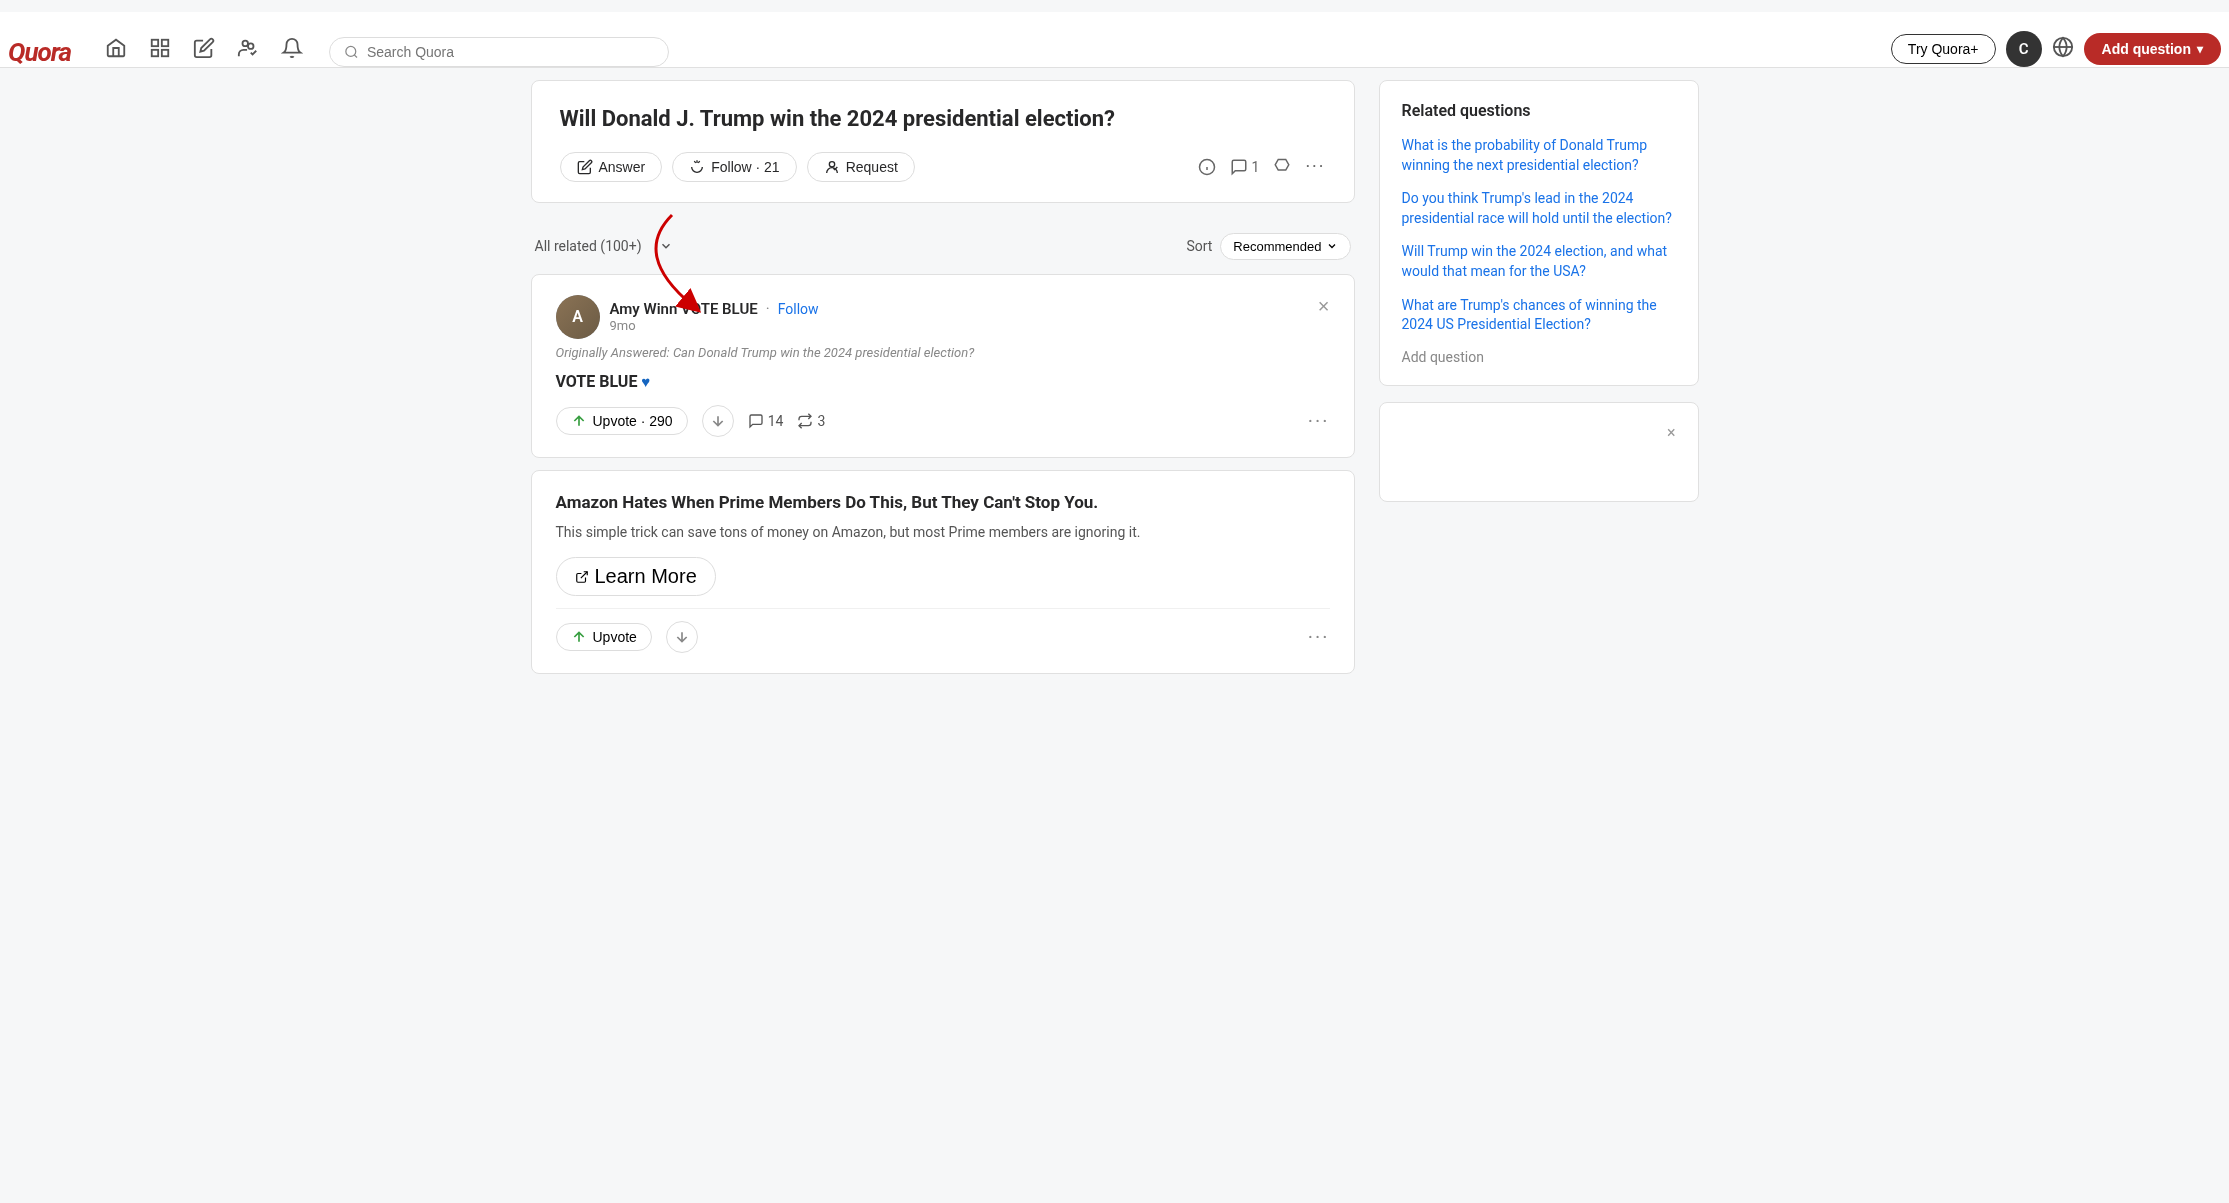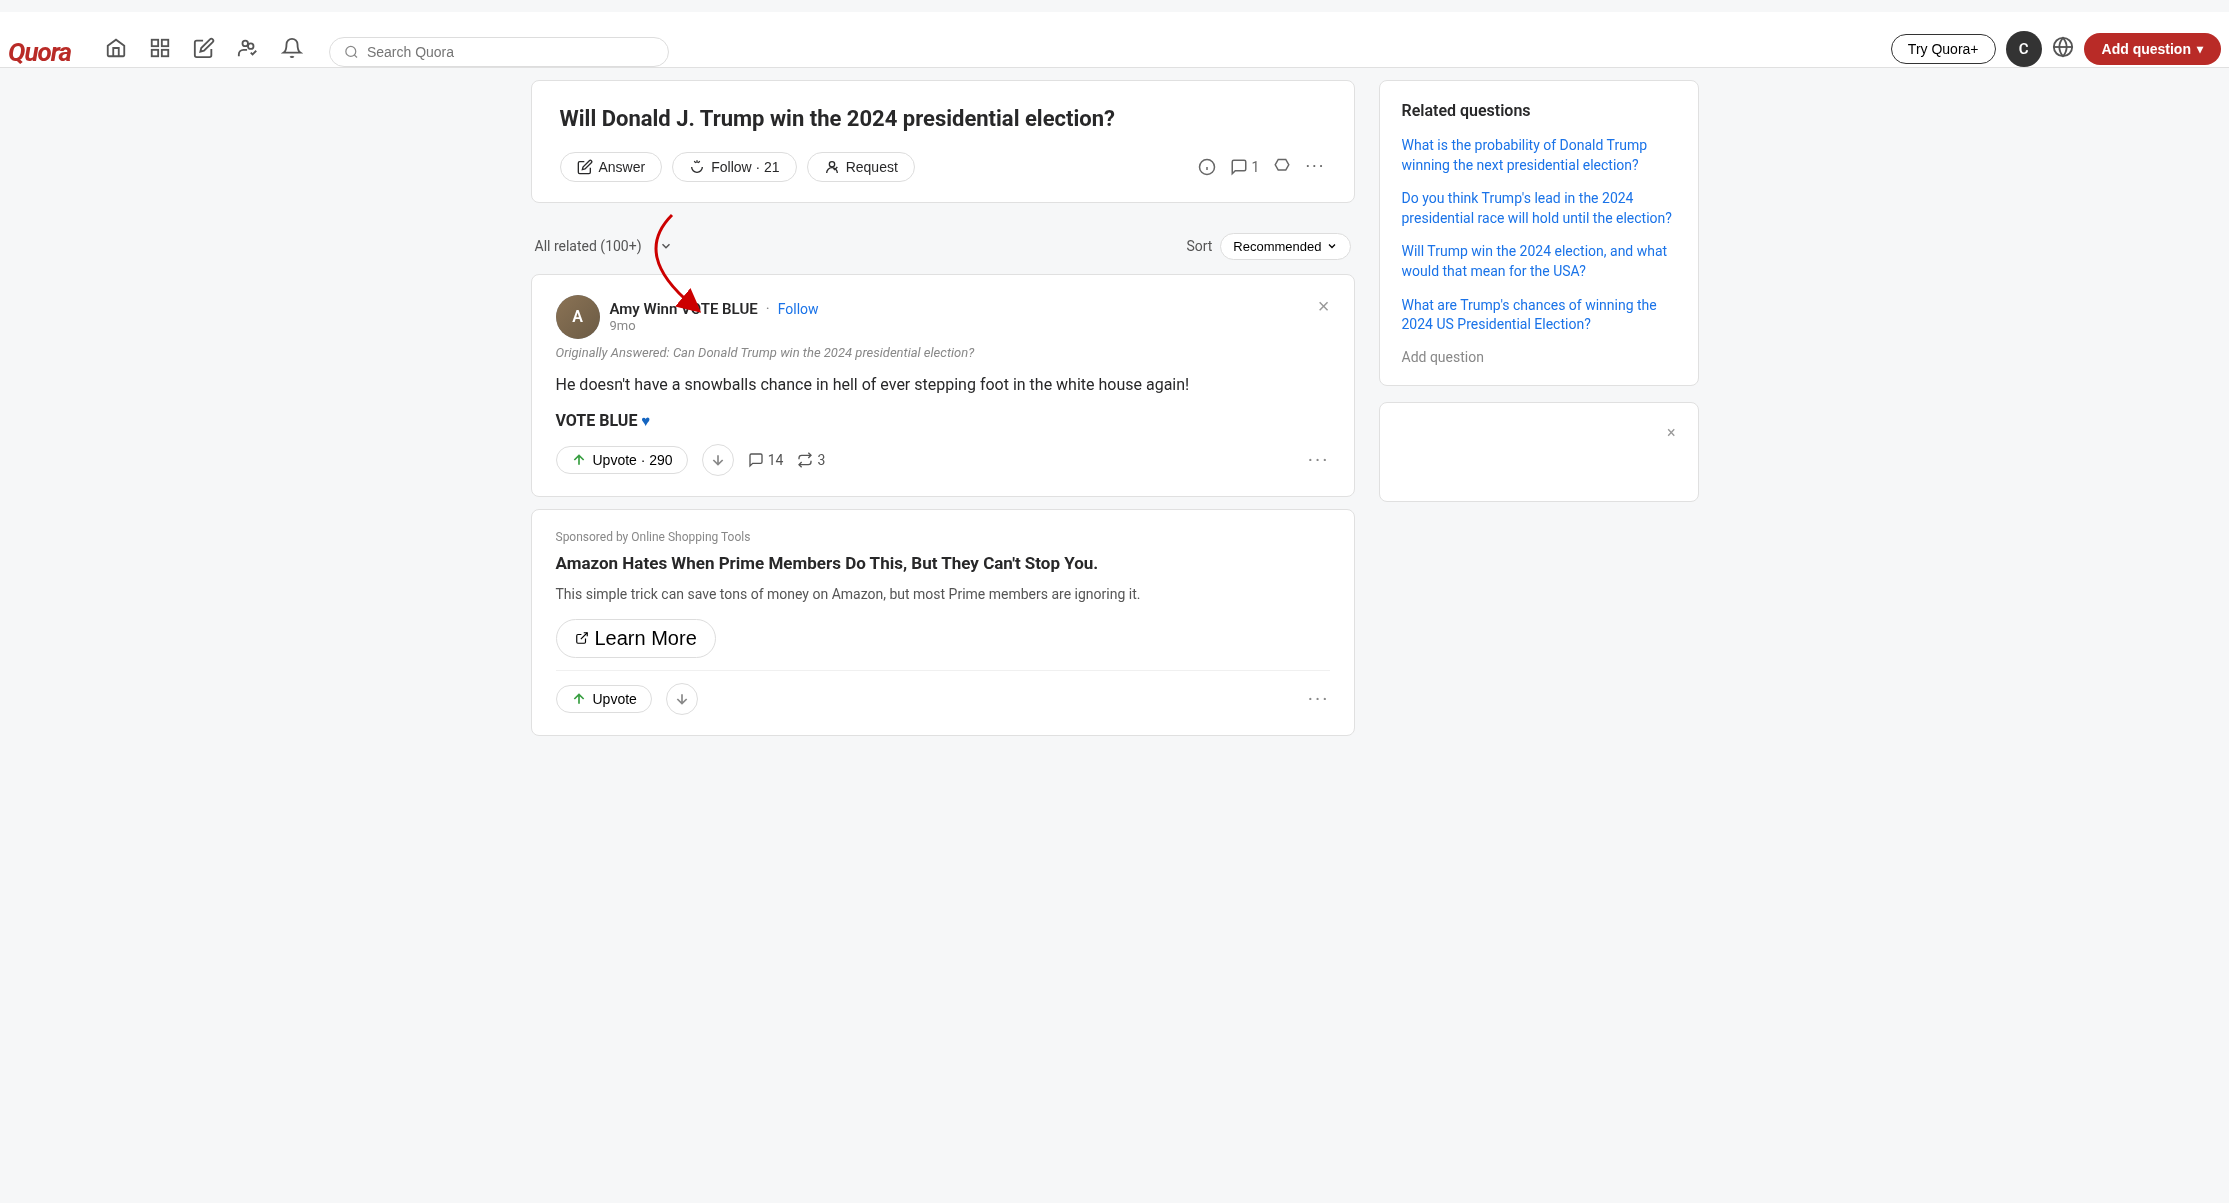--- a/index.html
+++ b/index.html
@@ -239,21 +239,20 @@
               <span style="color:#888">·</span>
               <span class="answerer-follow">Follow</span>
             </div>
             <div class="answerer-time">9mo</div>
           </div>
         </div>
         <button class="close-btn">×</button>
       </div>
 
       <div class="originally-answered">Originally Answered: Can Donald Trump win the 2024 presidential election?</div>
-      <div class="answer-text">He doesn't have a snowballs chance in hell of ever stepping foot in the white house again!</div>
       <div style="margin-bottom:10px;">
         <span class="vote-blue">VOTE BLUE</span>
         <span class="heart"> ♥</span>
       </div>
 
       <div class="answer-footer">
         <button class="upvote-btn">
           <svg width="16" height="16" viewBox="0 0 24 24" fill="none" stroke="#379e40" stroke-width="2.5">
               <path d="M12 19V5M5 12l7-7 7 7"></path>
             </svg>
@@ -277,21 +276,20 @@
               <polyline points="7 23 3 19 7 15"></polyline>
               <path d="M21 13v2a4 4 0 01-4 4H3"></path>
             </svg>
           <span>3</span>
         </div>
         <div class="more-btn" style="letter-spacing:2px;">···</div>
       </div>
     </div>
 
     <div class="ad-card">
-      <div class="ad-sponsor">Sponsored by Online Shopping Tools</div>
       <div class="ad-title">Amazon Hates When Prime Members Do This, But They Can't Stop You.</div>
       <div class="ad-desc">This simple trick can save tons of money on Amazon, but most Prime members are ignoring it.</div>
       <button class="learn-more-btn">
         <svg width="14" height="14" viewBox="0 0 24 24" fill="none" stroke="currentColor" stroke-width="2">
             <path d="M18 13v6a2 2 0 01-2 2H5a2 2 0 01-2-2V8a2 2 0 012-2h6"></path>
             <polyline points="15 3 21 3 21 9"></polyline>
             <line x1="10" y1="14" x2="21" y2="3"></line>
           </svg>
         <span>Learn More</span>
       </button>

